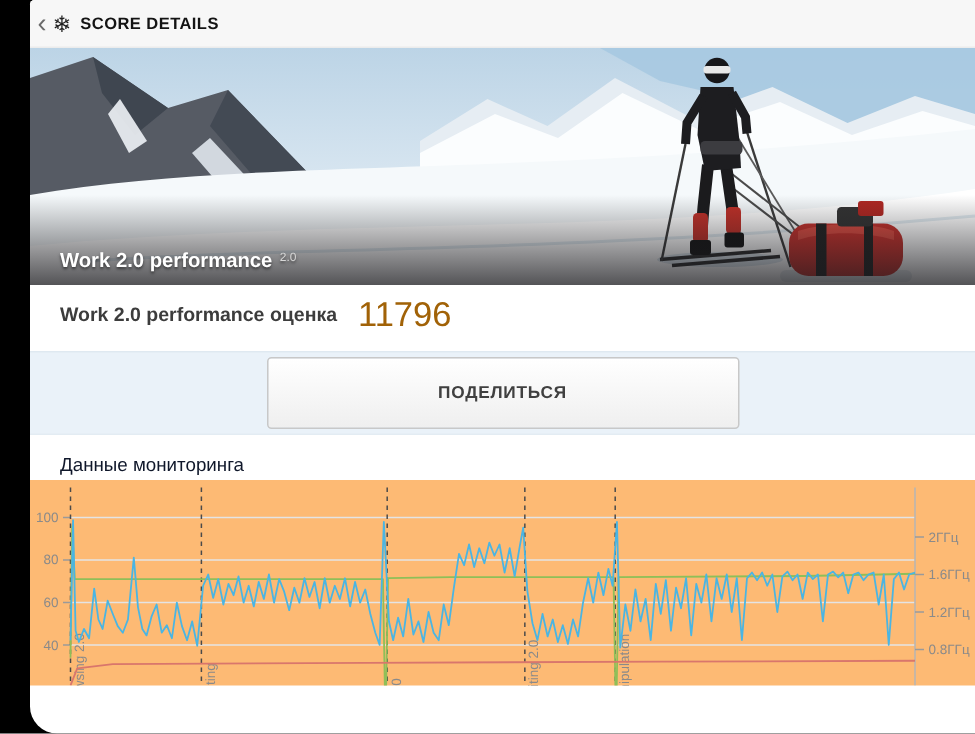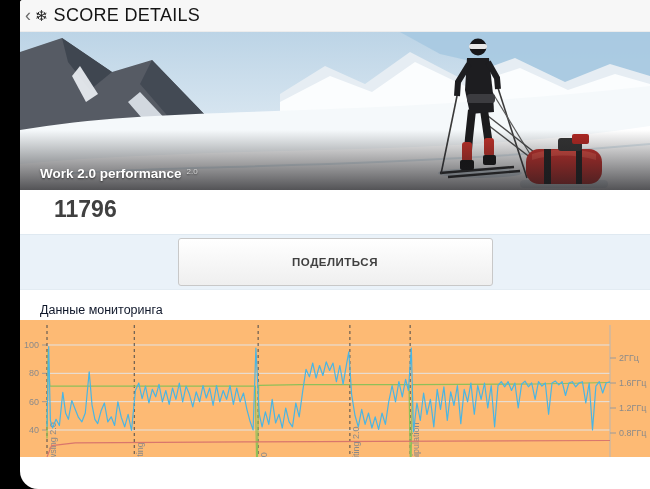--- a/index.html
+++ b/index.html
@@ -5,31 +5,31 @@
   html,body{margin:0;padding:0}
   body{width:650px;height:489px;background:#000;position:relative;overflow:hidden;
        font-family:"Liberation Sans",sans-serif;}
   .screen{position:absolute;left:20px;top:0;width:630px;height:489px;background:#fff;
           border-bottom-left-radius:18px;border-top-left-radius:3px;overflow:hidden;}
   
   .header{height:32px;background:#f7f7f7;border-bottom:1px solid #ececec;
           display:flex;align-items:center;padding-left:5px;box-sizing:border-box;}
   .back{color:#6b6b6b;font-size:18px;line-height:1;margin:0 1px 2px 0;cursor:pointer;}
   .snow{font-family:"DejaVu Sans",sans-serif;font-size:15px;color:#1f1f1f;margin:0 6px 0 3px;}
-  .title{font-weight:normal;font-size:18px;color:#141414;letter-spacing:.3px;}
+  .title{font-weight:bold;font-size:11px;color:#141414;letter-spacing:.3px;}
   
   .hero{position:relative;height:158px;background:#dfe9f1;}
   .hero svg{display:block;}
   .hero-label{position:absolute;left:20px;bottom:9px;color:#fff;font-weight:bold;font-size:13.5px;
               text-shadow:0 1px 2px rgba(0,0,0,.55);}
   .hero-badge{font-size:8px;color:#d8d8d8;font-weight:normal;margin-left:5px;vertical-align:4px;}
   
   .score-row{display:flex;align-items:center;padding:8px 0 5px 20px;background:#fff;}
   .score-label{font-size:13px;font-weight:bold;color:#3c3c3c;}
-  .score-value{font-size:23px;font-weight:bold;color:#404040;margin-left:14px;line-height:1;}
+  .score-value{font-size:23px;font-weight:normal;color:#a16207;margin-left:14px;line-height:1;}
   
   .notice{background:#f3f3f3;border-top:1px solid #e2e2e2;border-bottom:1px solid #e2e2e2;
           padding:8px 20px;font-style:italic;font-size:11px;color:#8c8c8c;}
   .share-gap{height:8px;background:#fff;}
   .share-band{background:#eaf2f9;border-top:1px solid #dfe9f1;border-bottom:1px solid #e3ecf3;
               height:54px;display:flex;align-items:center;justify-content:center;}
   .share-btn{width:315px;height:48px;background:linear-gradient(#ffffff,#efefef);
              border:1px solid #c8c8c8;border-radius:3px;font-weight:bold;font-size:11.5px;
              color:#404040;letter-spacing:.5px;font-family:"Liberation Sans",sans-serif;cursor:pointer;}
   .mon-title{padding:13px 0 3px 20px;font-size:12.5px;color:#0f172a;background:#fff;}
@@ -105,20 +105,21 @@
         <rect x="552" y="102" width="17" height="10" rx="2" fill="#b02722"></rect>
       </g>
       <rect x="0" y="98" width="630" height="60" fill="url(#fade)"></rect>
     </svg>
     <div class="hero-label">
       <span>Work 2.0 performance</span><span class="hero-badge">2.0</span>
     </div>
   </div>
 
   <div class="score-row">
+    <span class="score-label">Work 2.0 performance оценка</span>
     <span class="score-value">11796</span>
   </div>
 
 
   <div class="share-gap"></div>
   <div class="share-band">
     <button class="share-btn">ПОДЕЛИТЬСЯ</button>
   </div>
 
   <div class="mon-title">Данные мониторинга</div>

